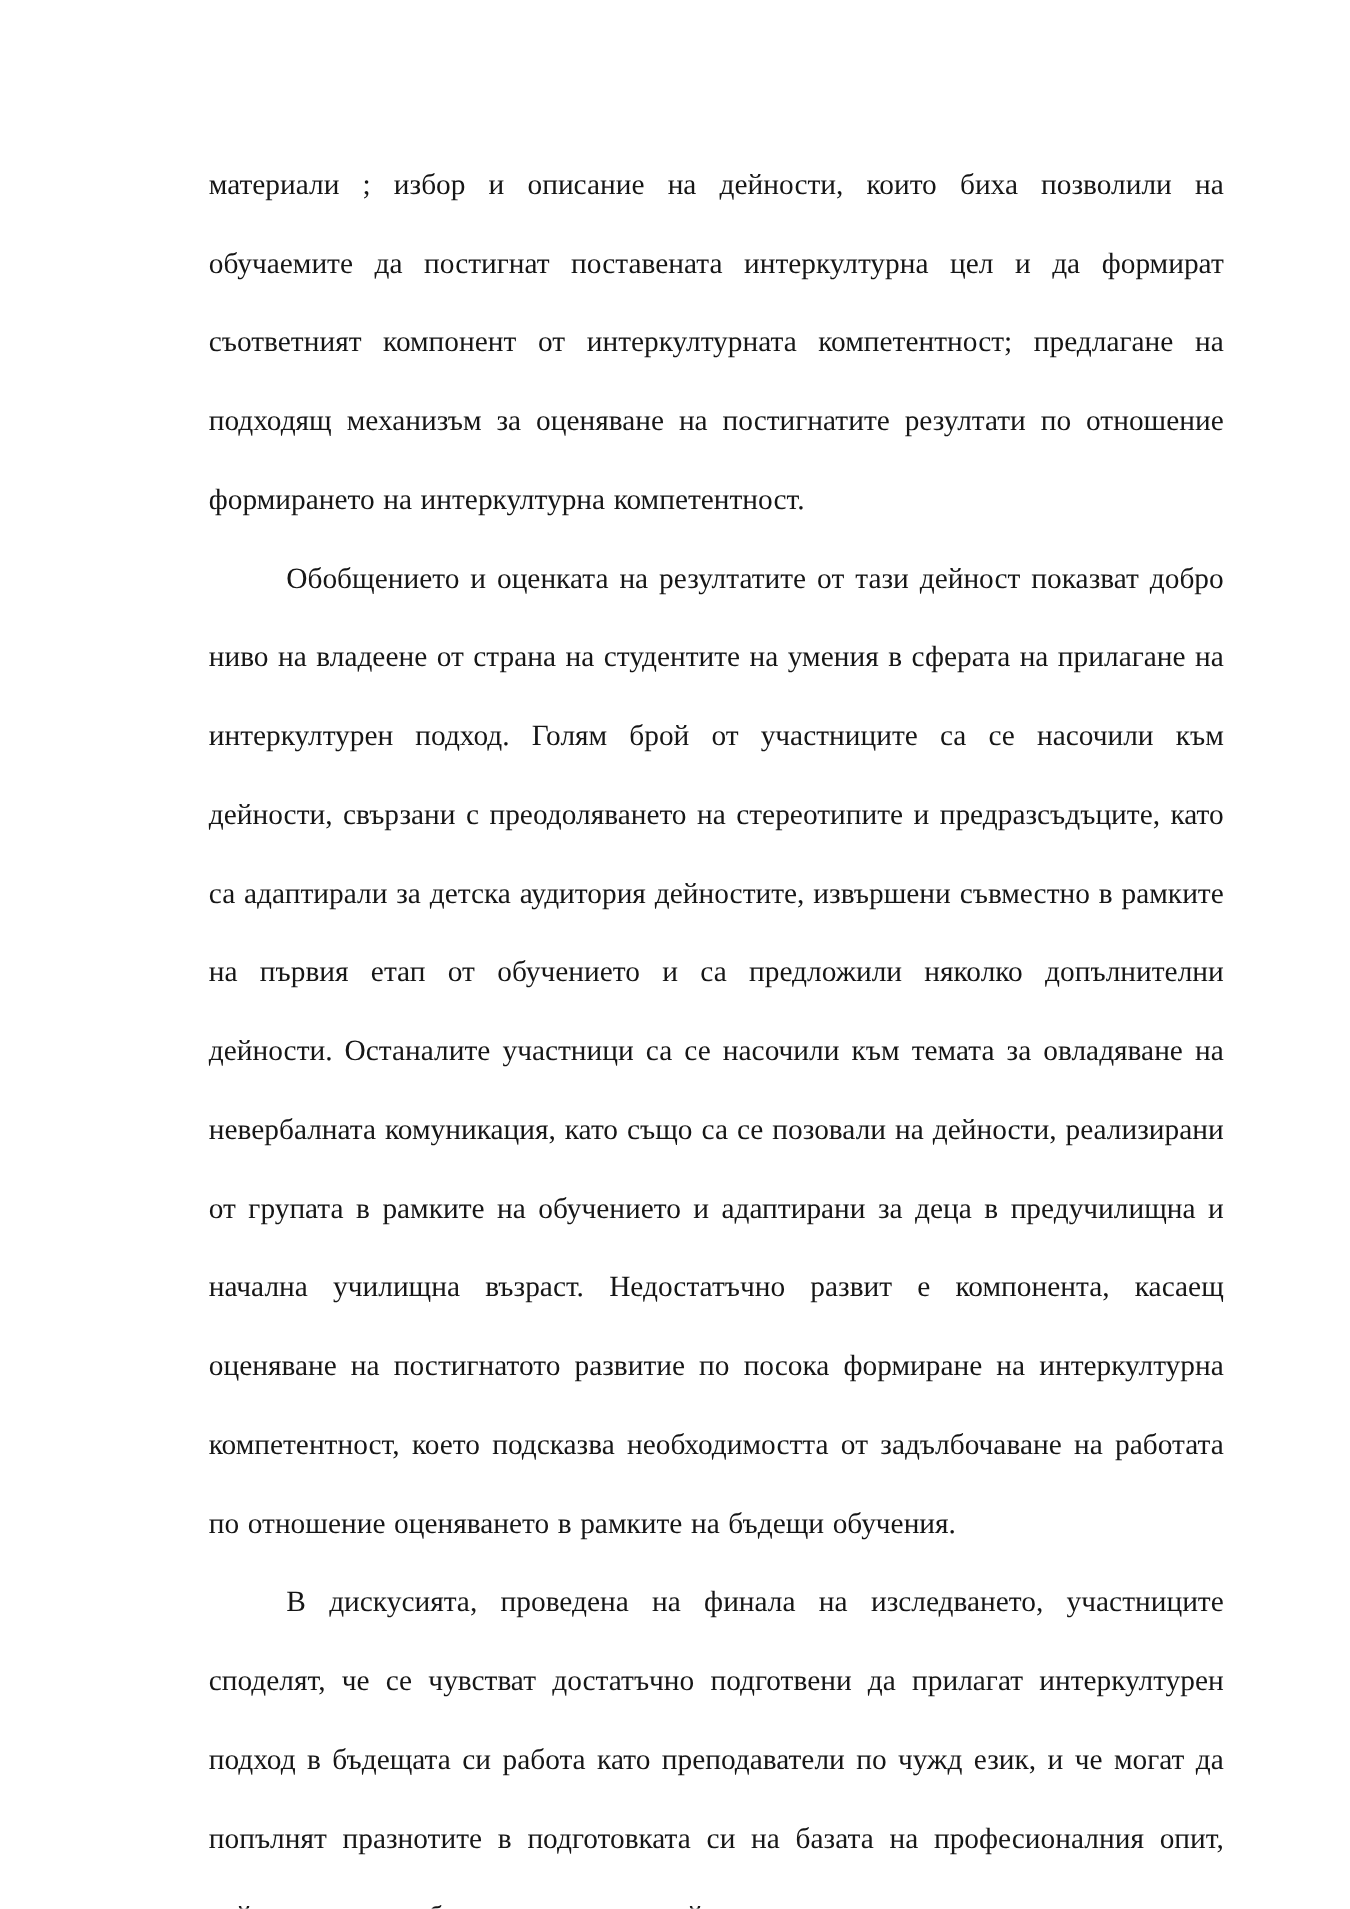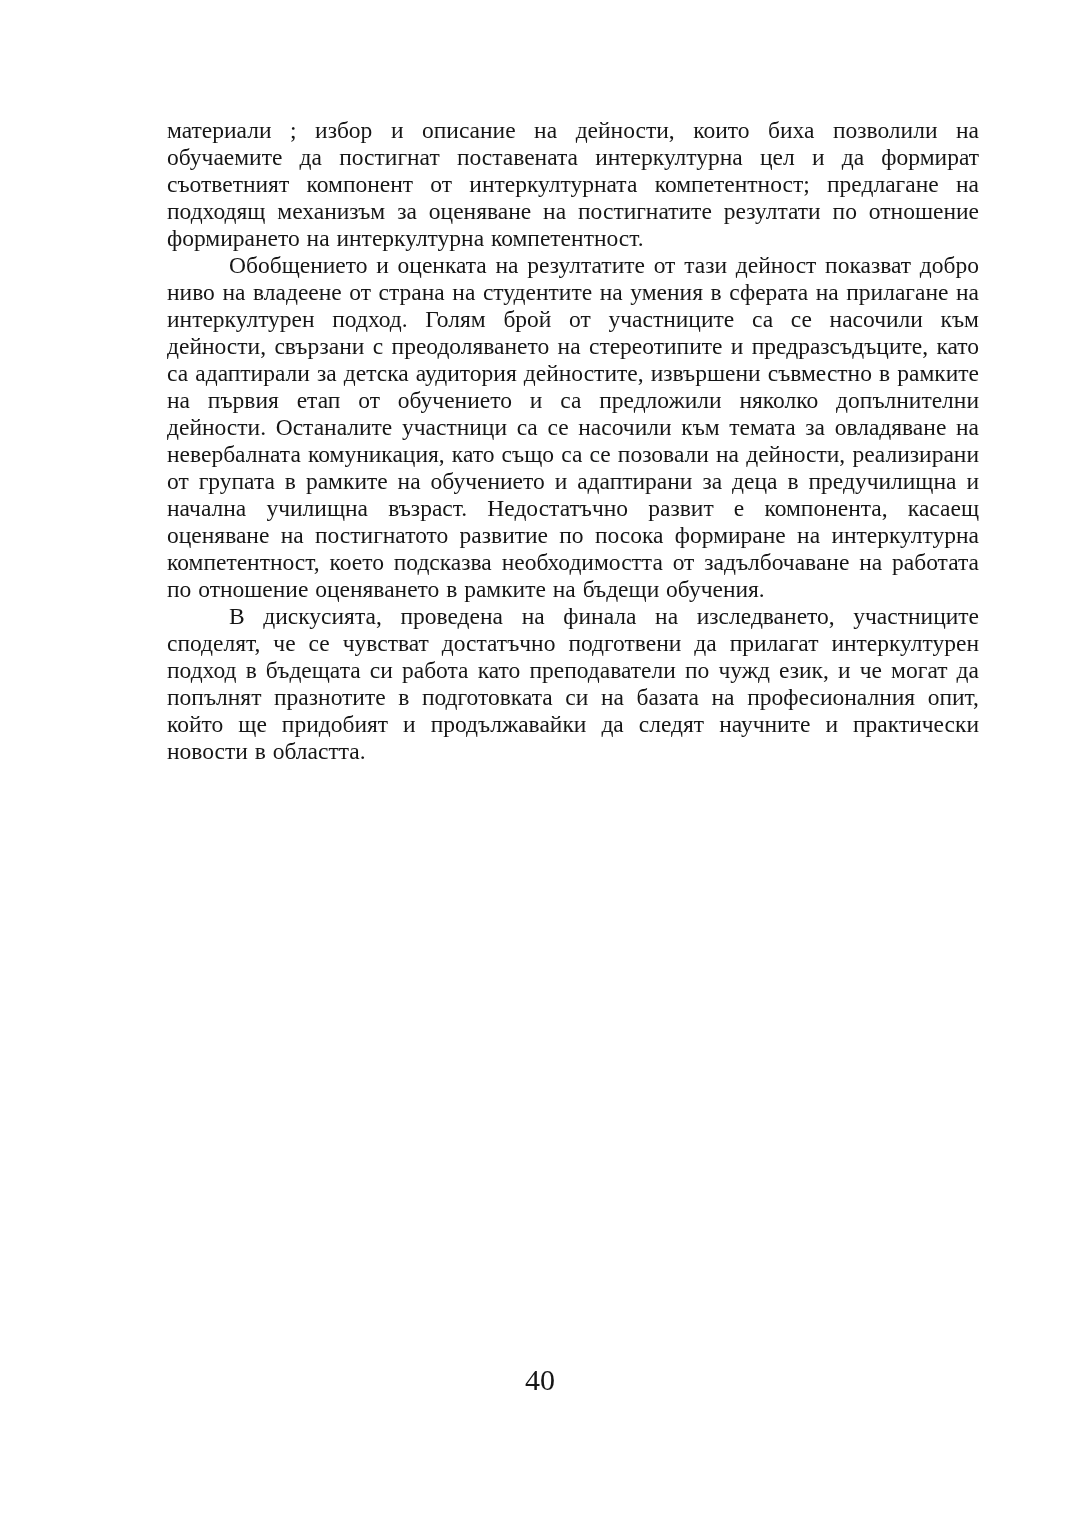--- a/index.html
+++ b/index.html
@@ -19,21 +19,21 @@
   .content {
     position: absolute;
     left: 167px;
     top: 117px;
     width: 812px;
   }
   .content p {
     margin: 0;
     padding: 0;
     font-size: 23.5px;
-    line-height: 27px;
+    line-height: 63px;
     text-align: justify;
     text-justify: inter-word;
     word-spacing: 1px;
     color: #161616;
   }
   .content p.indented {
     text-indent: 62px;
   }
   .section-heading {
     position: absolute;
@@ -61,15 +61,14 @@
 
 <div class="page">
 
   <div class="content">
     <p>материали ; избор и описание на  дейности, които биха позволили на обучаемите да постигнат поставената интеркултурна цел и да формират съответният компонент от интеркултурната  компетентност; предлагане на подходящ механизъм за оценяване на постигнатите резултати по отношение формирането на интеркултурна компетентност.</p>
     <p class="indented">Обобщението и оценката на резултатите от тази дейност показват добро ниво на владеене от страна на студентите на умения в сферата на прилагане на интеркултурен подход. Голям брой от участниците са се насочили към дейности, свързани с преодоляването на стереотипите и предразсъдъците, като са  адаптирали за детска аудитория дейностите, извършени съвместно в рамките на първия етап от обучението и са предложили няколко допълнителни дейности. Останалите участници са се  насочили към темата за овладяване на невербалната комуникация, като също са се  позовали на дейности, реализирани от групата в рамките на обучението и адаптирани за деца в предучилищна и начална училищна възраст. Недостатъчно развит е компонента, касаещ оценяване на постигнатото развитие по посока формиране на интеркултурна компетентност, което подсказва необходимостта от задълбочаване на работата по отношение оценяването в рамките на бъдещи обучения.</p>
     <p class="indented">В дискусията, проведена на финала на изследването, участниците споделят, че се чувстват достатъчно подготвени да прилагат интеркултурен подход в бъдещата си работа като преподаватели по чужд език, и че могат да попълнят празнотите в подготовката си на базата на професионалния опит, който ще придобият и продължавайки да следят научните и практически новости в областта.</p>
   </div>
 
 
-  <div class="page-number">40</div>
 
 </div>
 
 </body></html>

